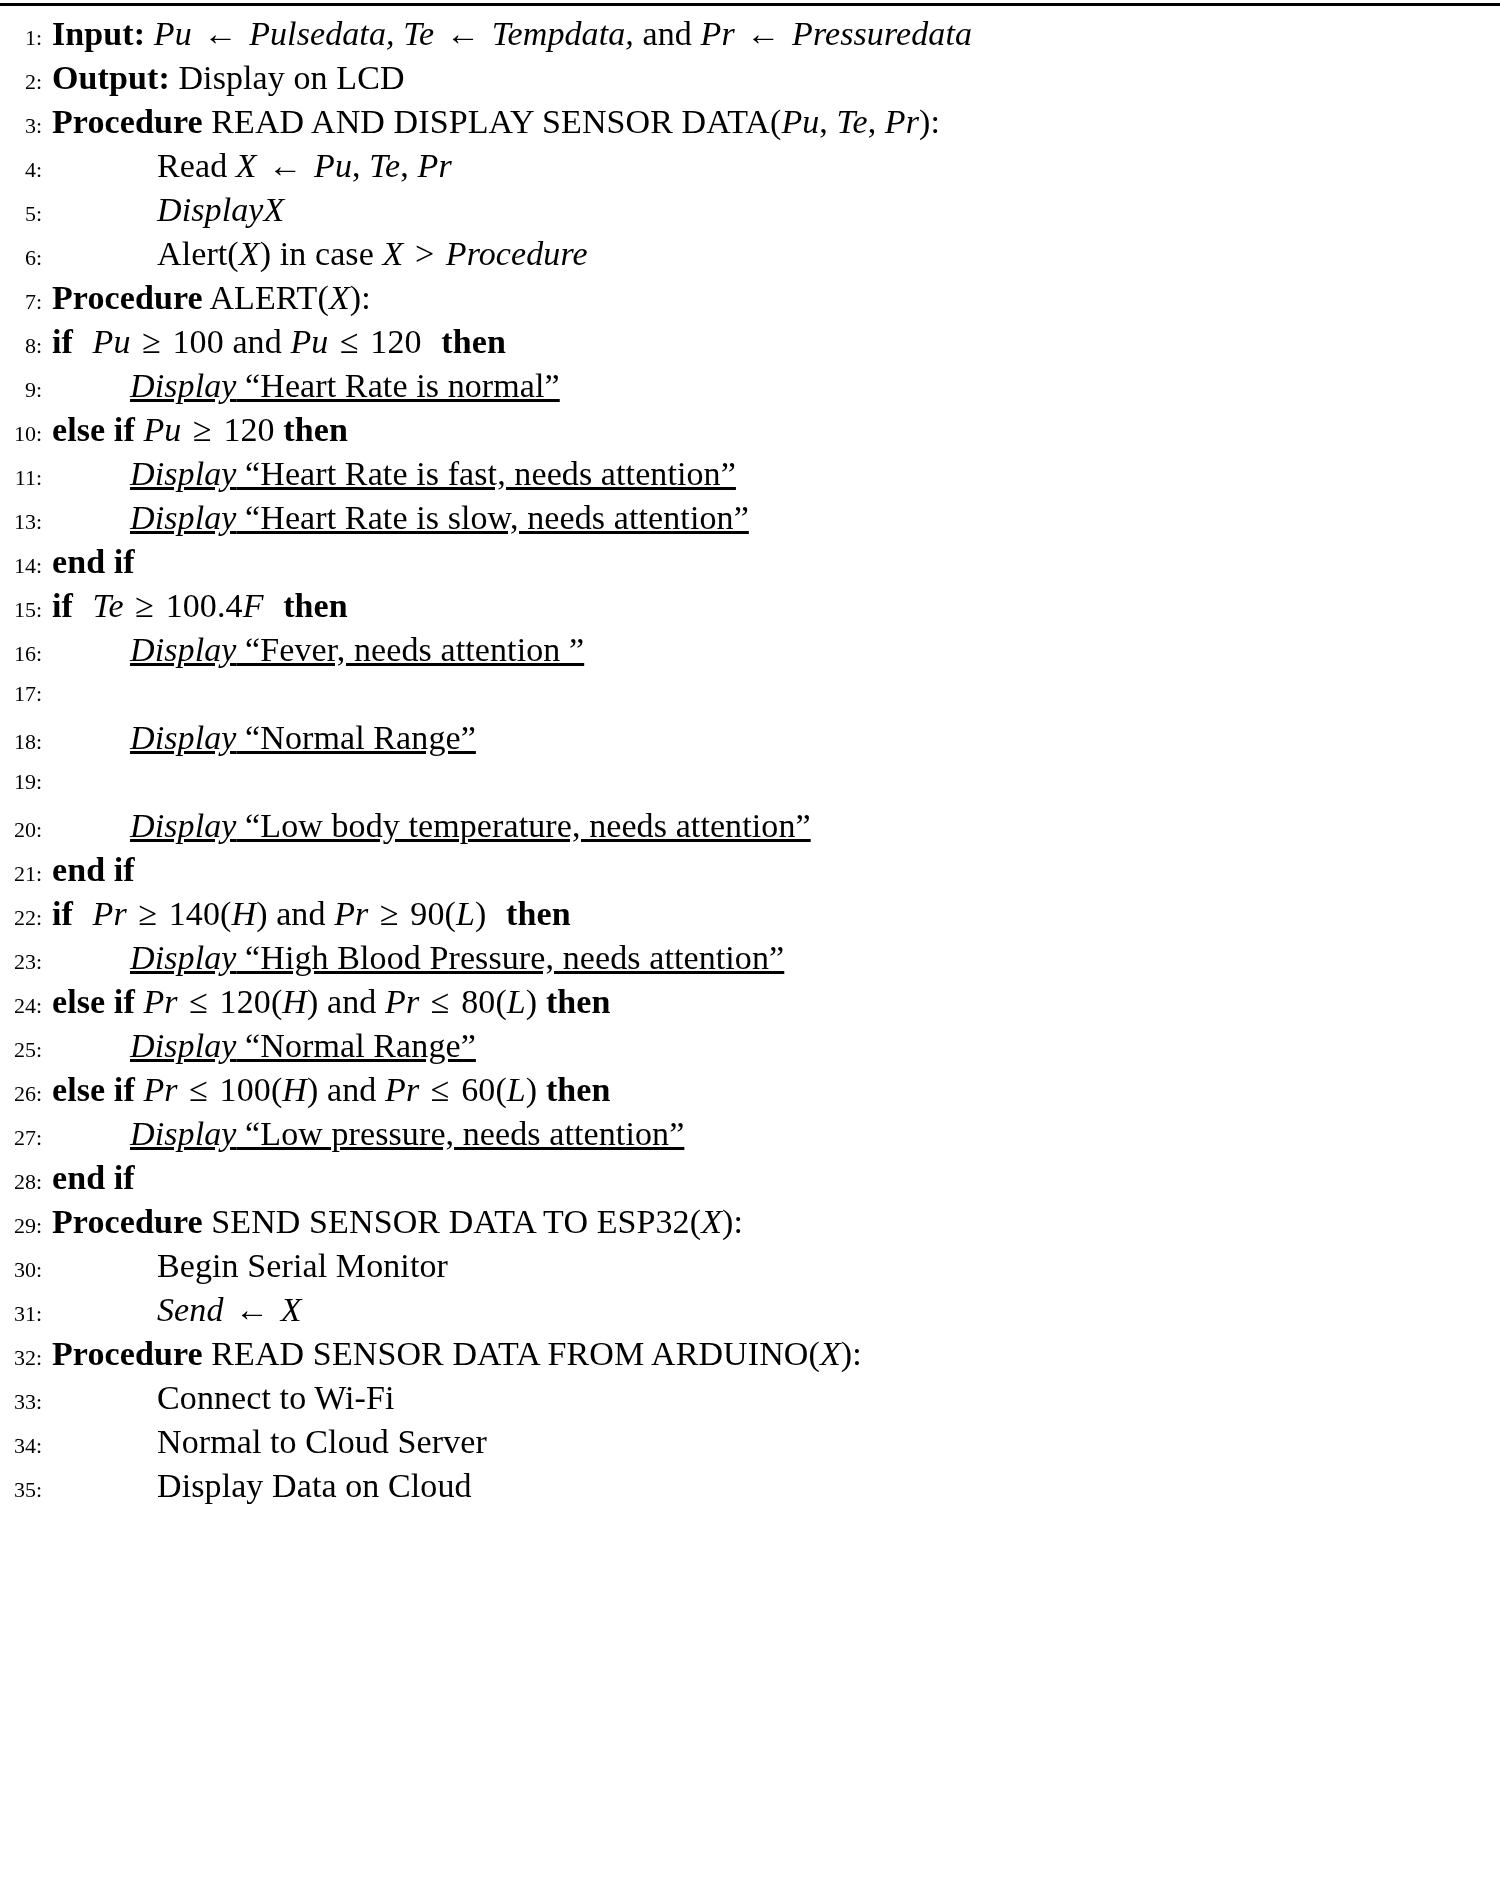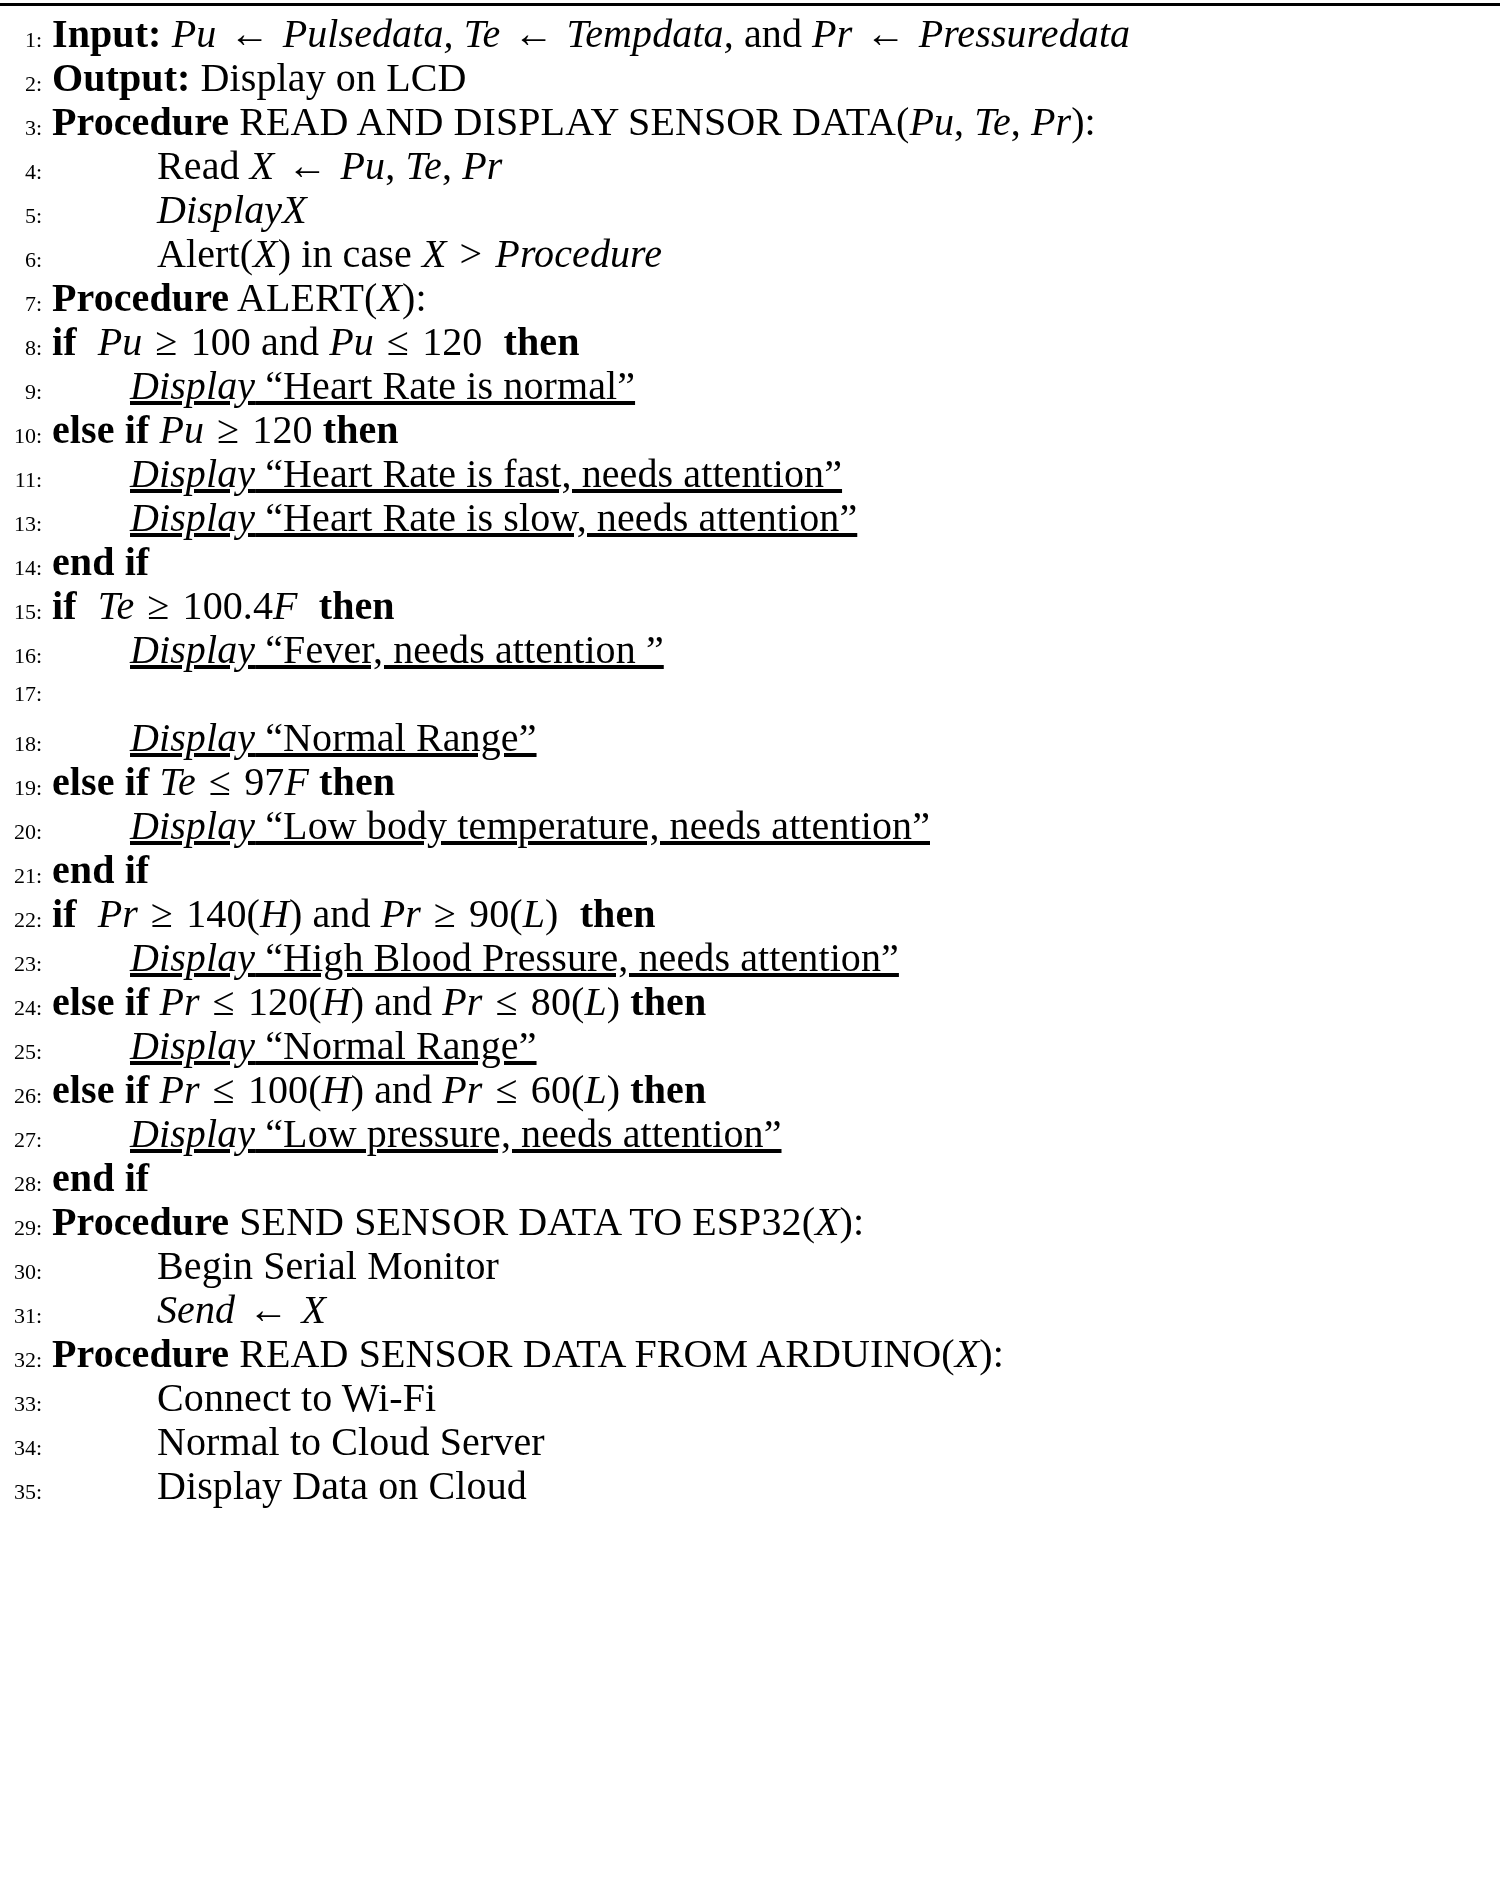--- a/index.html
+++ b/index.html
@@ -53,21 +53,21 @@
     text-align: right;
     font-size: 22px;
     line-height: 44px;
     padding-right: 10px;
     box-sizing: border-box;
     font-family: "Liberation Serif", "DejaVu Serif", serif;
     color: #000000;
   }
 
   .code {
-    font-size: 40px;
+    font-size: 34px;
     line-height: 44px;
     letter-spacing: 0.1px;
   }
 
   
   .ind0 { padding-left: 0px; }
   .ind1 { padding-left: 78px; text-decoration: underline; }
   .ind2 { padding-left: 105px; }
 
   
@@ -169,21 +169,20 @@
       <span class="lineno">17:</span>
     </div>
 
     <div class="line">
       <span class="lineno">18:</span>
       <span class="code ind1"><span class="it">Display</span> “Normal Range”</span>
     </div>
 
     <div class="line">
       <span class="lineno">19:</span>
-      <span class="code ind0"><span class="kw">else if</span> <span class="it">Te</span> <span class="op">≤</span> 97<span class="it">F</span> <span class="kw">then</span></span>
     </div>
 
     <div class="line">
       <span class="lineno">20:</span>
       <span class="code ind1"><span class="it">Display</span> “Low body temperature, needs attention”</span>
     </div>
 
     <div class="line">
       <span class="lineno">21:</span>
       <span class="code ind0"><span class="kw">end if</span></span>

